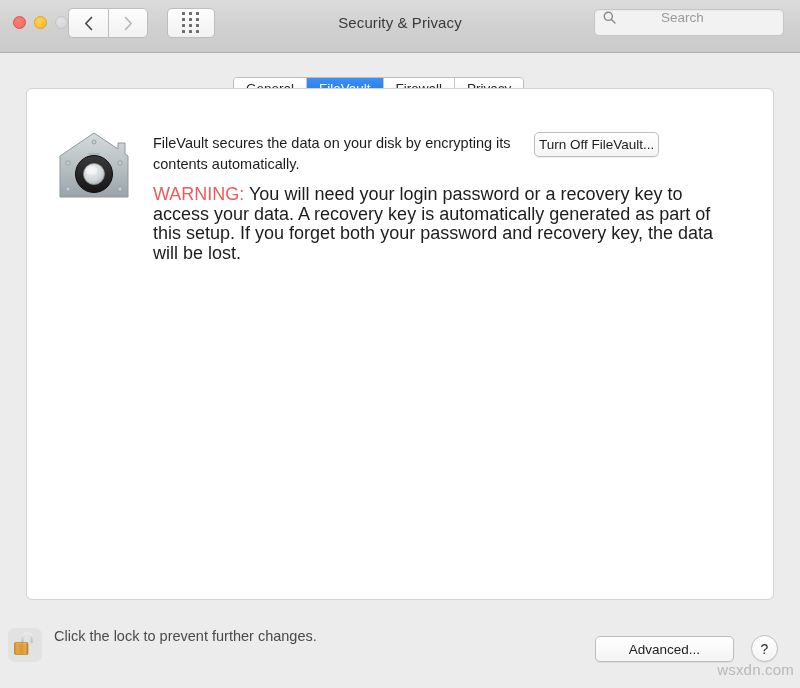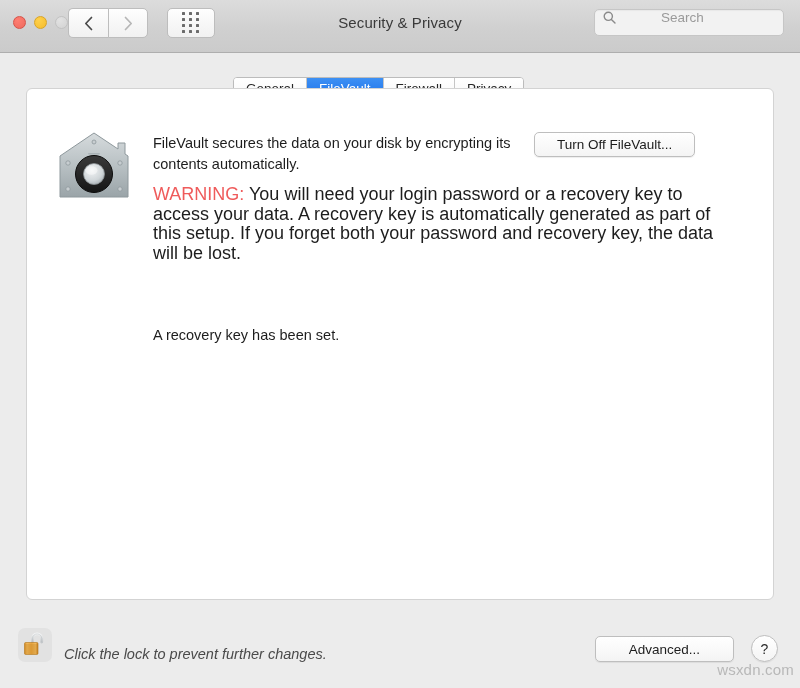--- a/index.html
+++ b/index.html
@@ -212,31 +212,30 @@
     cursor: default;
     outline: none;
     white-space: nowrap;
   }
 
   .turn-off-btn {
     position: absolute;
     left: 507px;
     top: 43px;
     height: 25px;
-    padding: 0 22px;
+    padding: 0 4px;
   }
 
   
   .lock-area {
     position: absolute;
-    left: 18px;
+    left: 8px;
     top: 628px;
     display: flex;
-    align-items: flex-end;
-    font-style: italic;
+    align-items: flex-start;
   }
   .lock-icon {
     width: 34px; height: 34px;
     background: #e2e2e2;
     border-radius: 7px;
     position: relative;
     flex: none;
   }
   .lock-text {
     margin-left: 12px;
@@ -383,21 +382,20 @@
         <ellipse cx="35.5" cy="41.5" rx="6" ry="4.2" fill="#ffffff" opacity="0.45"></ellipse>
       </svg>
     </div>
 
     <div class="body-text">FileVault secures the data on your disk by encrypting its contents automatically.</div>
 
     <div class="warning-text">
       <span class="warning-label">WARNING:</span><span> You will need your login password or a recovery key to access your data. A recovery key is automatically generated as part of this setup. If you forget both your password and recovery key, the data will be lost.</span>
     </div>
 
-    <div class="status-line-2">A recovery key has been set.</div>
 
     <button class="btn turn-off-btn">Turn Off FileVault...</button>
   </div>
 
   <div class="lock-area">
     <div class="lock-icon">
       <svg width="34" height="34" viewBox="0 0 34 34">
         <defs>
           <linearGradient id="lockBody" x1="0" y1="0" x2="1" y2="0">
             <stop offset="0%" stop-color="#d98c24"></stop>

